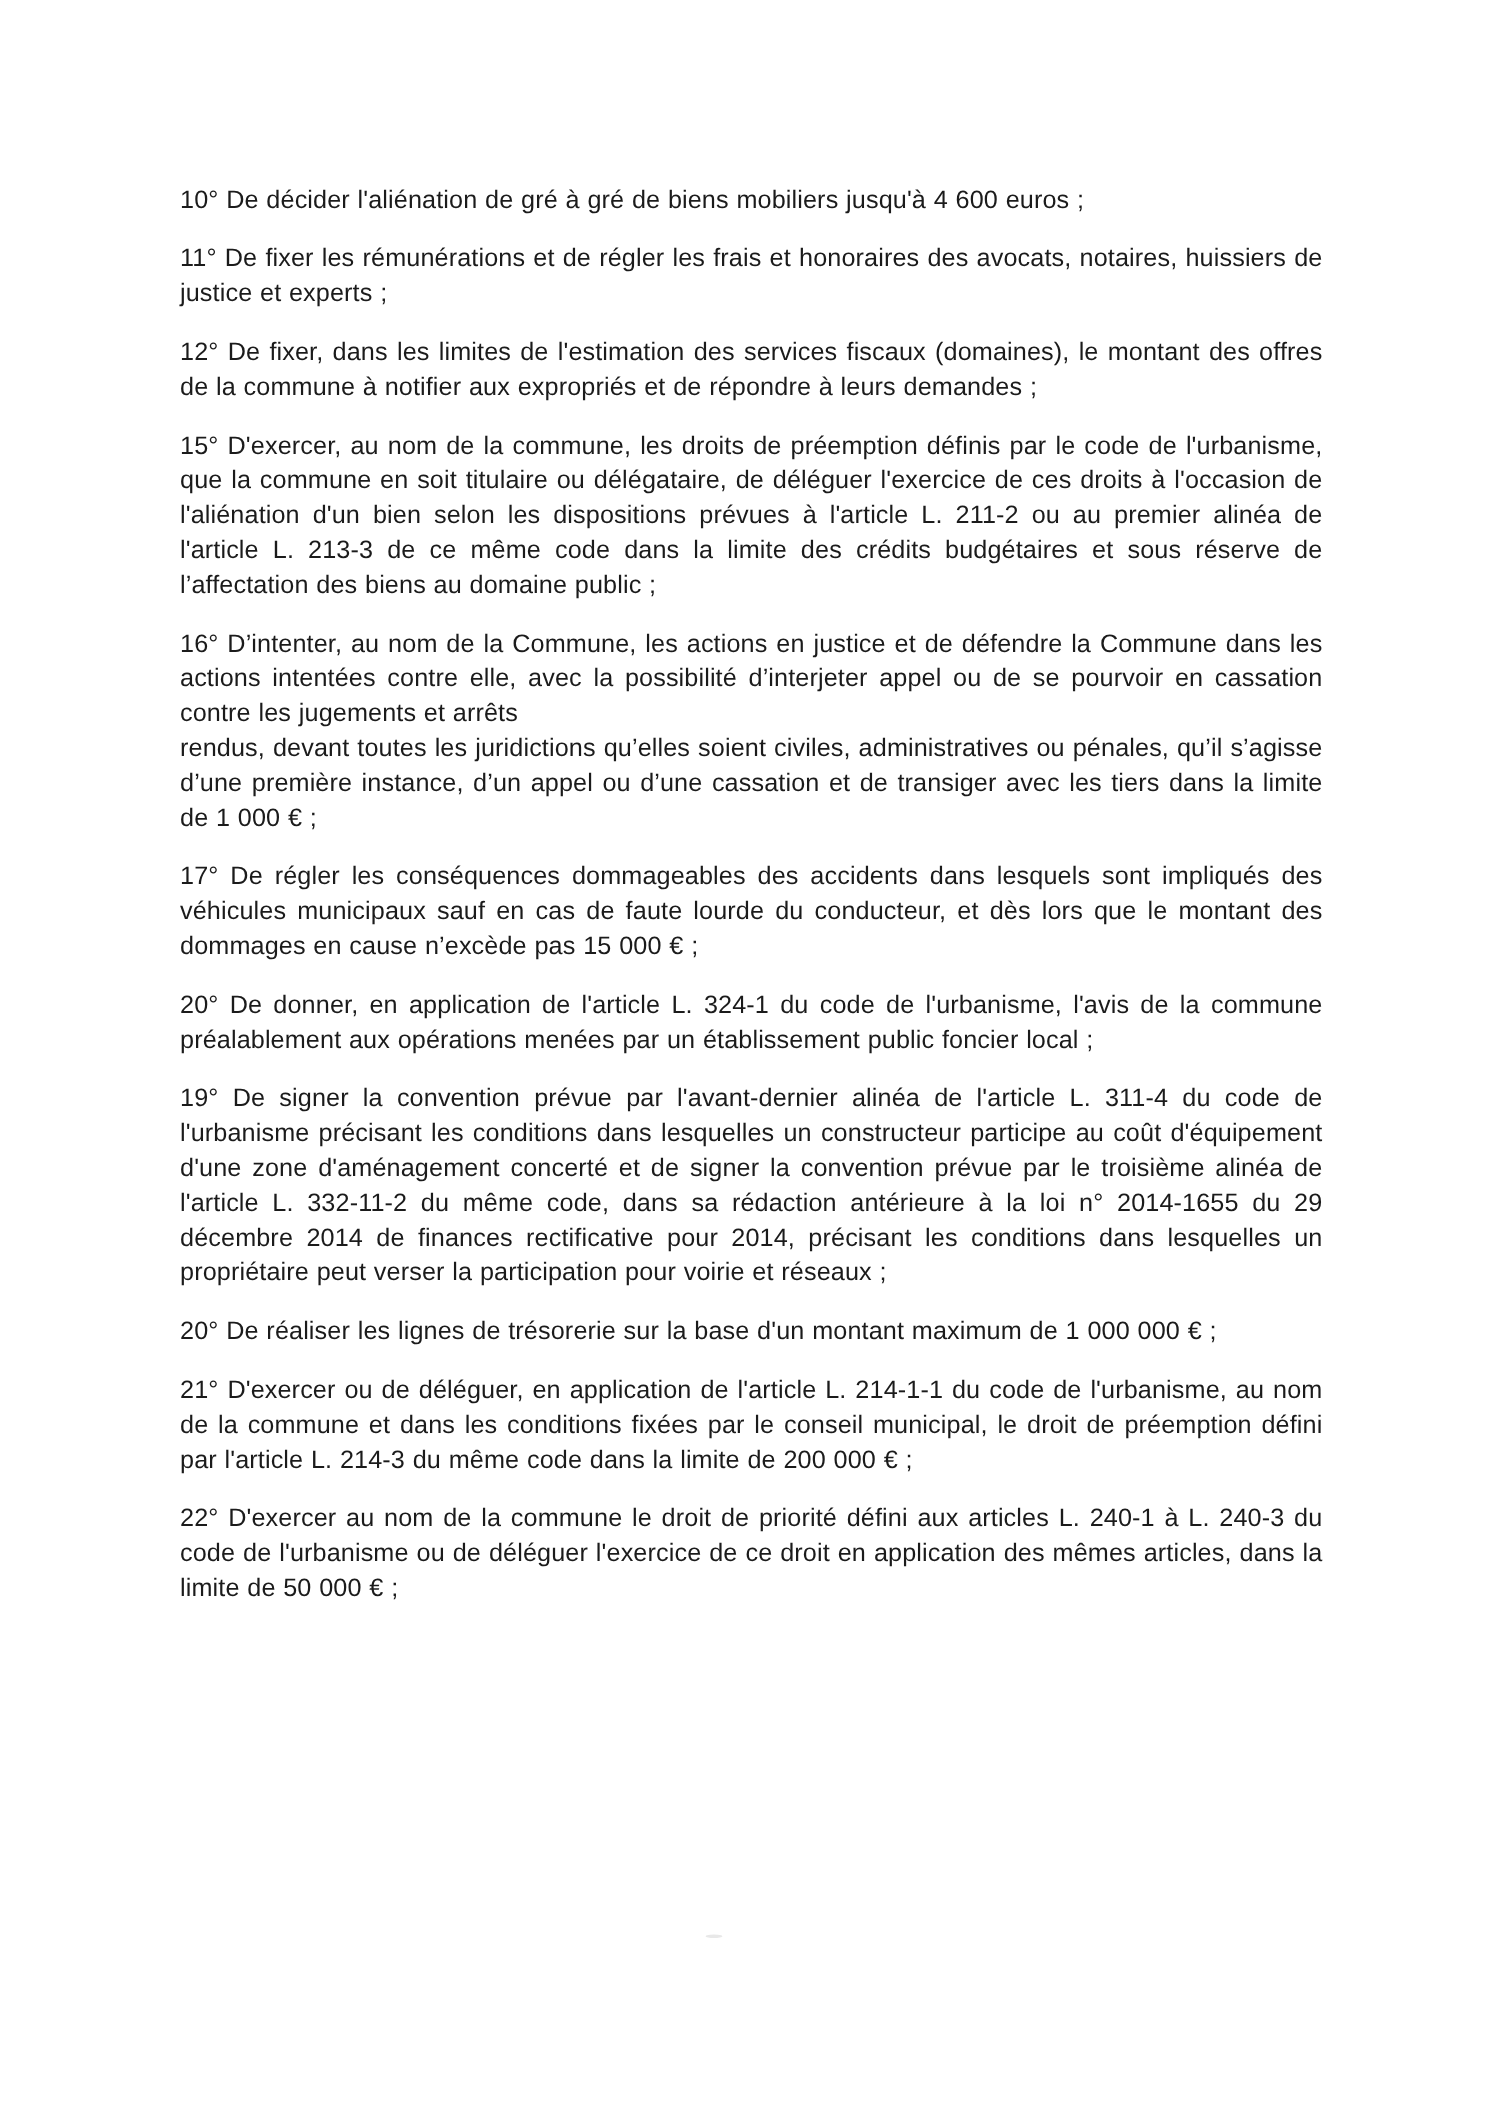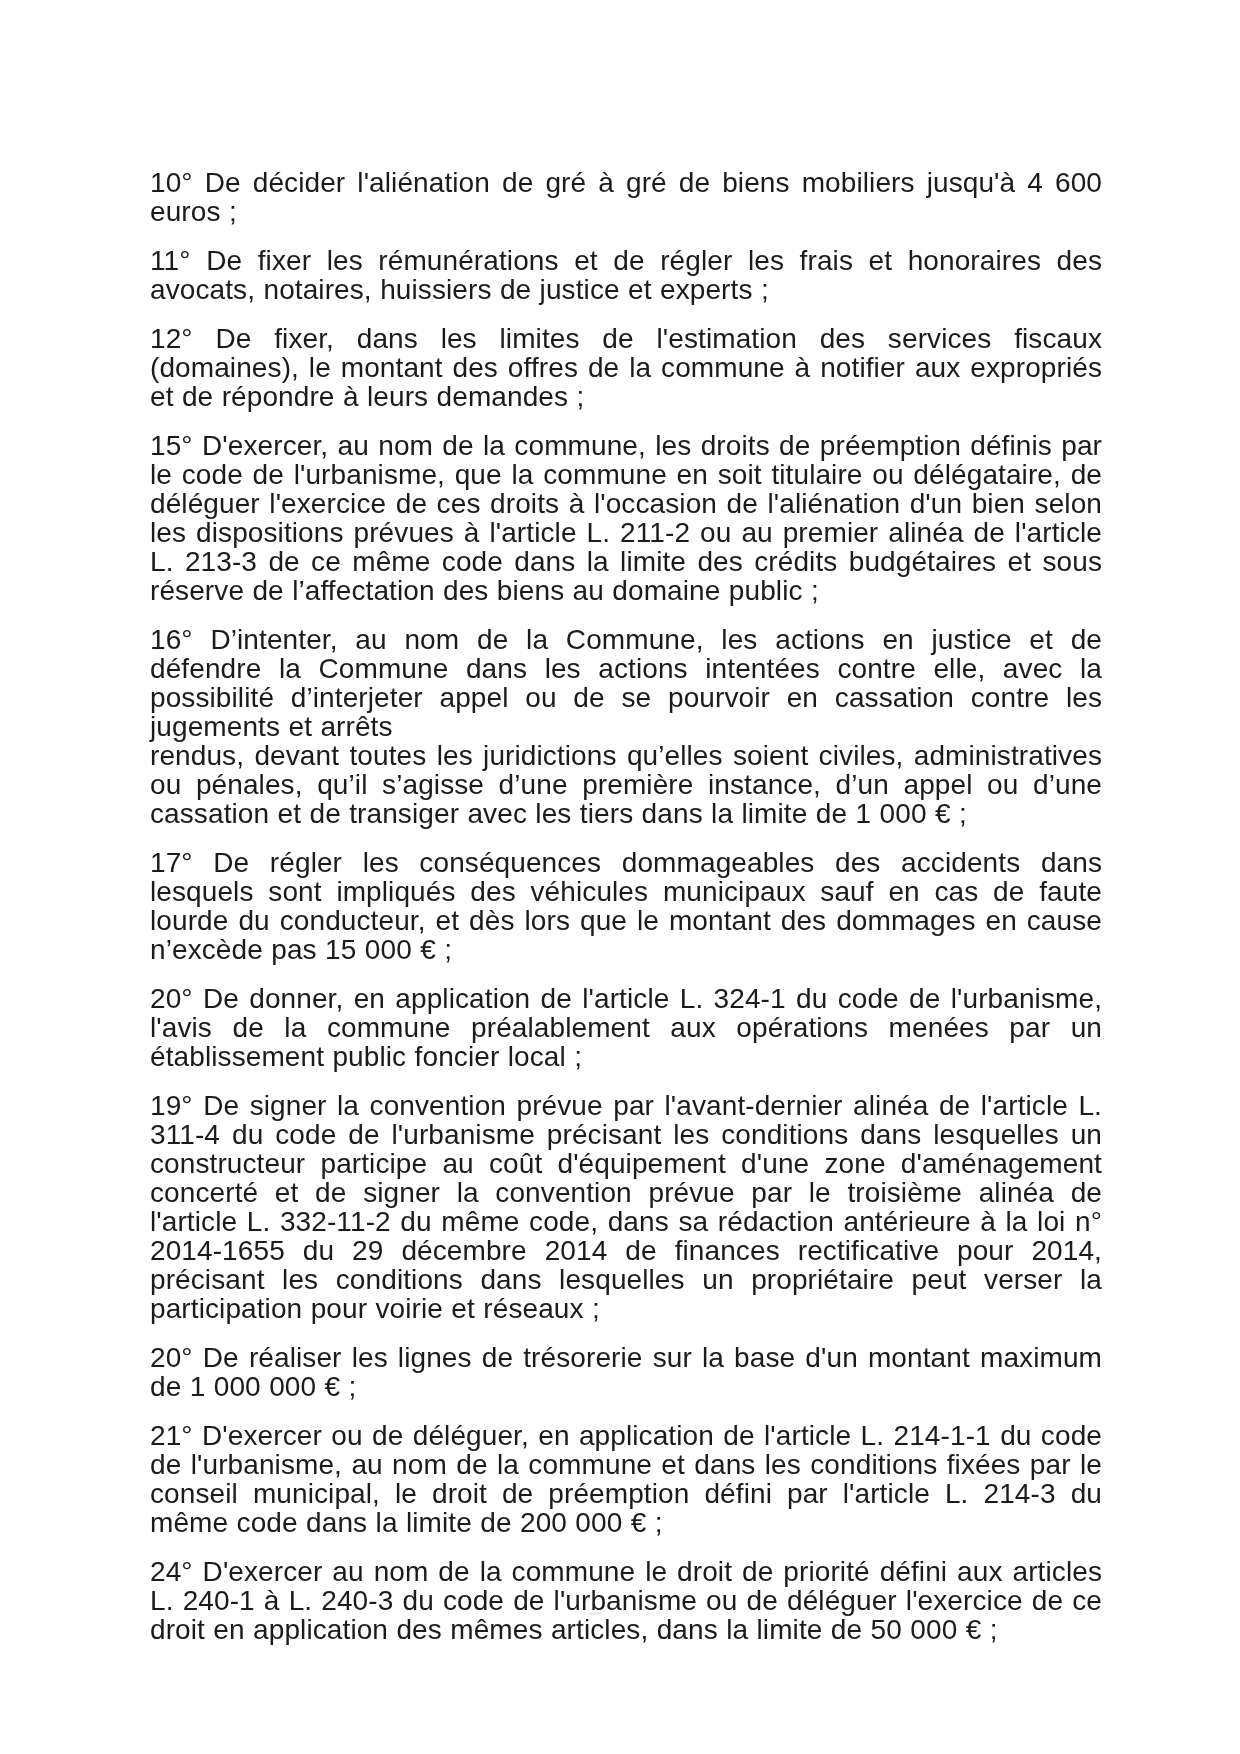--- a/index.html
+++ b/index.html
@@ -16,22 +16,22 @@
     font-family: "Liberation Sans", sans-serif;
     color: #1b1b1b;
   }
   .doc-body {
     position: absolute;
     left: 150px;
     top: 152px;
     width: 952px;
   }
   .para {
-    margin: 16px 0 20px 0;
-    font-size: 28px;
+    margin: 0 0 20px 0;
+    font-size: 21px;
     line-height: 29px;
     text-align: justify;
     letter-spacing: 0.1px;
     word-spacing: 0.5px;
   }
   .para:last-child { margin-bottom: 0; }
   .uline {
     text-decoration-thickness: 1.4px;
     text-underline-offset: 4px;
     text-decoration-color: #4a4a4a;
@@ -55,16 +55,16 @@
       <p class="para"><span>10° De décider l'aliénation de gré à gré de biens mobiliers jusqu'à 4 600 euros ;</span></p>
       <p class="para"><span>11° De fixer les rémunérations et de régler les frais et honoraires des avocats, notaires, huissiers de justice et experts ;</span></p>
       <p class="para"><span>12° De fixer, dans les limites de l'estimation des services fiscaux (domaines), le montant des offres de la commune à notifier aux expropriés et de répondre à leurs demandes ;</span></p>
       <p class="para"><span>15° D'exercer, au nom de la commune, les droits de préemption définis par le code de l'urbanisme, que la commune en soit titulaire ou délégataire, de déléguer l'exercice de ces droits à l'occasion de l'aliénation d'un bien selon les dispositions prévues à l'article </span><span class="uline">L. 211-2</span><span> ou au premier alinéa de l'article </span><span class="uline">L. 213-3</span><span> de ce même code dans la limite des crédits budgétaires et sous réserve de l’affectation des biens au domaine public ;</span></p>
       <p class="para"><span>16° D’intenter, au nom de la Commune, les actions en justice et de défendre la Commune dans les actions intentées contre elle, avec la possibilité d’interjeter appel ou de se pourvoir en cassation contre les jugements et arrêts</span><br><span>rendus, devant toutes les juridictions qu’elles soient civiles, administratives ou pénales, qu’il s’agisse d’une première instance, d’un appel ou d’une cassation et de transiger avec les tiers dans la limite de 1 000 € ;</span></p>
       <p class="para"><span>17° De régler les conséquences dommageables des accidents dans lesquels sont impliqués des véhicules municipaux sauf en cas de faute lourde du conducteur, et dès lors que le montant des dommages en cause n’excède pas 15 000 € ;</span></p>
       <p class="para"><span>20° De donner, en application de l'article </span><span class="uline">L. 324-1</span><span> du code de l'urbanisme, l'avis de la commune préalablement aux opérations menées par un établissement public foncier local ;</span></p>
       <p class="para"><span>19° De signer la convention prévue par l'avant-dernier alinéa de l'article </span><span class="uline">L. 311-4</span><span> du code de l'urbanisme précisant les conditions dans lesquelles un constructeur participe au coût d'équipement d'une zone d'aménagement concerté et de signer la convention prévue par le troisième alinéa de l'article </span><span class="uline">L. 332-11-2</span><span> du même code, dans sa rédaction antérieure à la </span><span class="uline">loi n° 2014-1655 du 29 décembre 2014</span><span> de finances rectificative pour 2014, précisant les conditions dans lesquelles un propriétaire peut verser la participation pour voirie et réseaux ;</span></p>
       <p class="para"><span>20° De réaliser les lignes de trésorerie sur la base d'un montant maximum de 1 000 000 € ;</span></p>
       <p class="para"><span>21° D'exercer ou de déléguer, en application de </span><span class="uline">l'article L. 214-1-1</span><span> du code de l'urbanisme, au nom de la commune et dans les conditions fixées par le conseil municipal, le droit de préemption défini par l'article </span><span class="uline">L. 214-3</span><span> du même code dans la limite de 200 000 € ;</span></p>
-      <p class="para"><span>24° D'exercer au nom de la commune le droit de priorité défini aux </span><span class="uline">articles L. 240-1 à L. 240-3</span><span> du code de l'urbanisme ou de déléguer l'exercice de ce droit en application des mêmes articles, dans la limite de 50 000 € ;</span></p>
+      <p class="para"><span>22° D'exercer au nom de la commune le droit de priorité défini aux </span><span class="uline">articles L. 240-1 à L. 240-3</span><span> du code de l'urbanisme ou de déléguer l'exercice de ce droit en application des mêmes articles, dans la limite de 50 000 € ;</span></p>
     </div>
   <div class="scan-artifact"></div>
 </div>
 
 </body></html>

